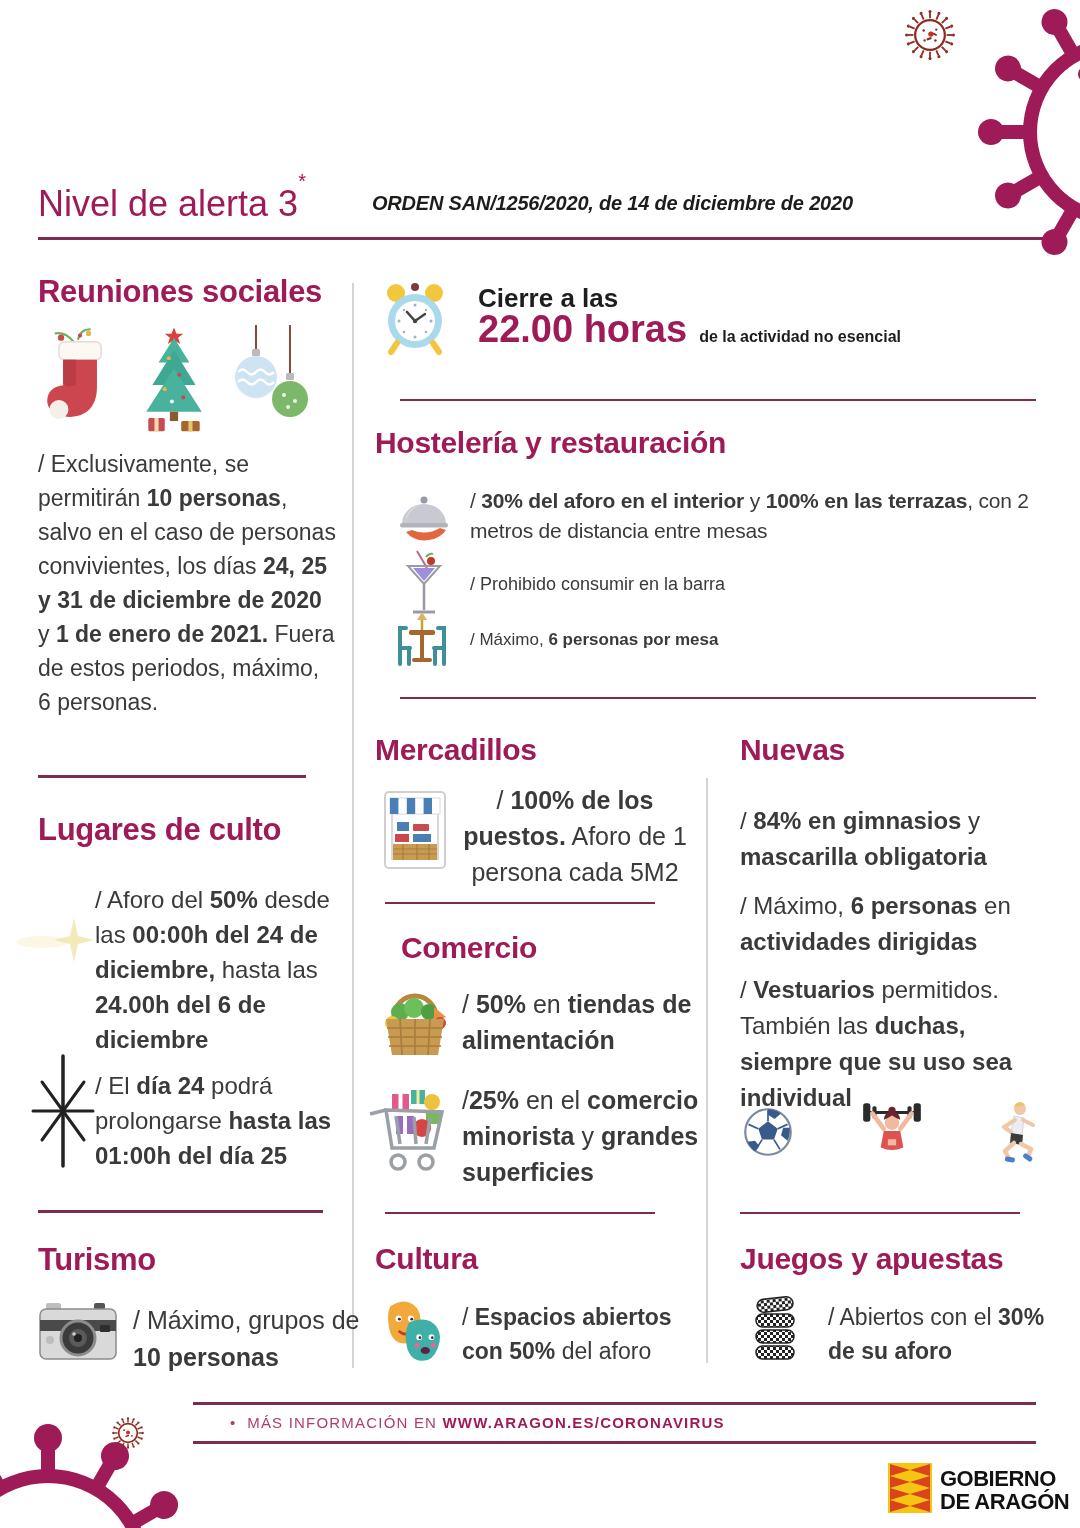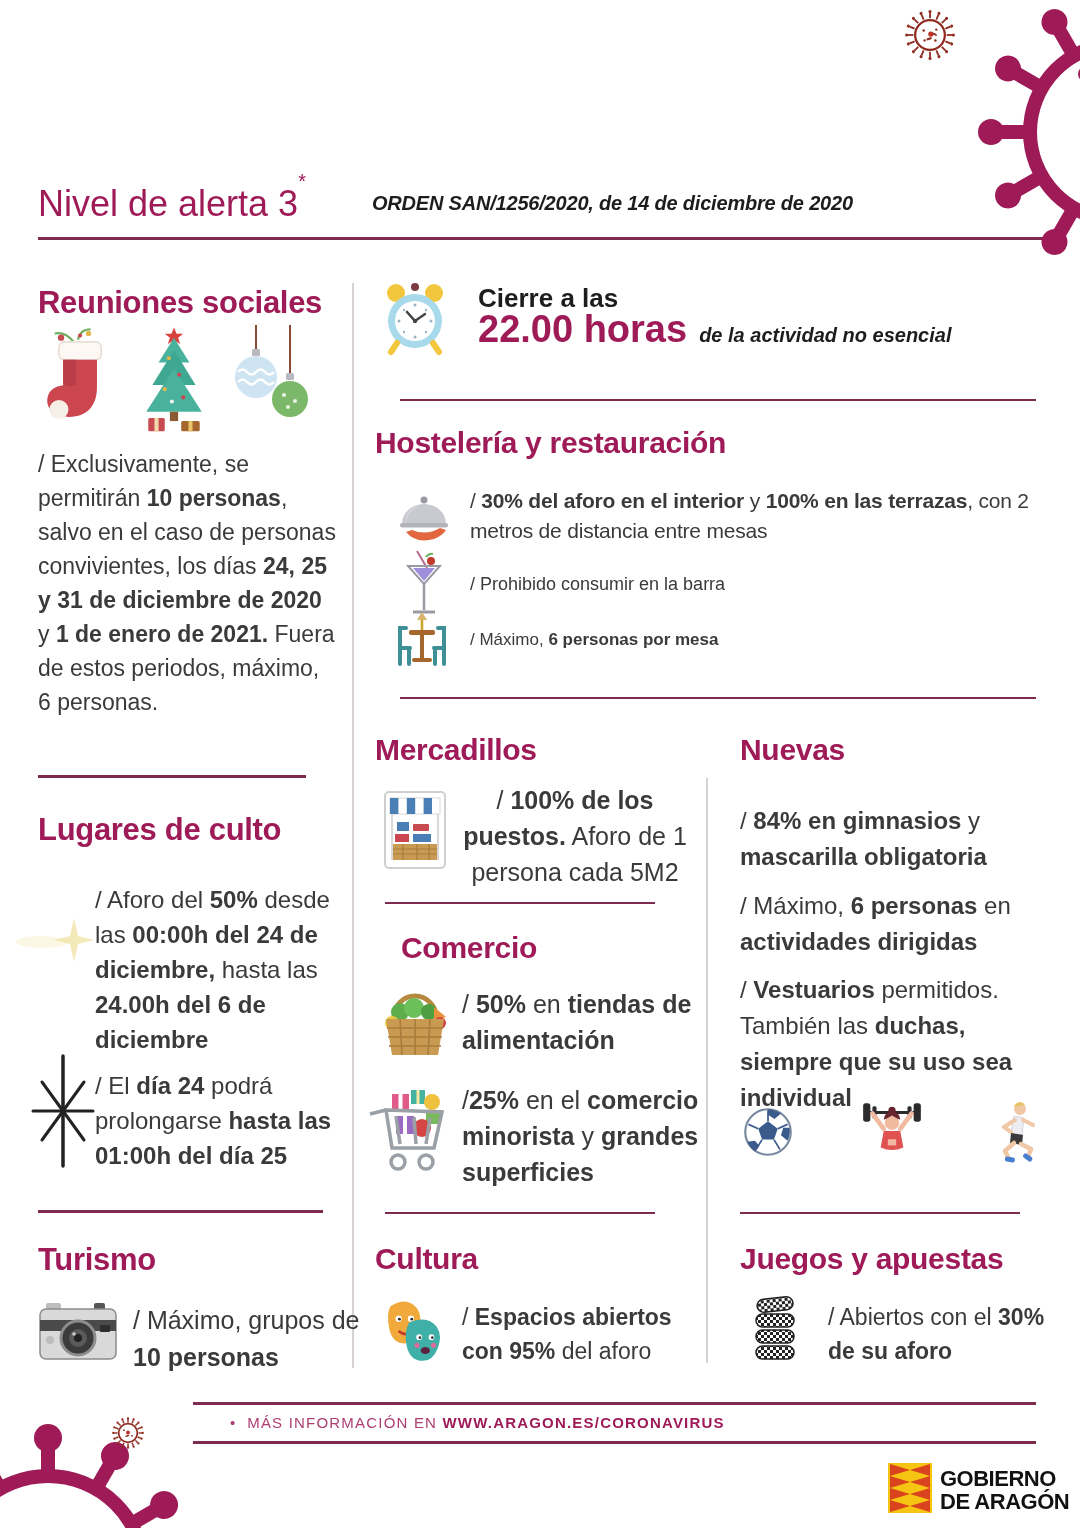--- a/index.html
+++ b/index.html
@@ -19,21 +19,21 @@
   .alert{font-size:36px;color:var(--accent);font-weight:400;}
   .alert sup{font-size:20px;vertical-align:28px;}
   .order{font-size:20px;font-style:italic;font-weight:700;color:var(--ink);letter-spacing:-0.2px;}
   .sec-title{font-weight:700;color:var(--accent);letter-spacing:-0.3px;}
   .fs31{font-size:31px;} .fs30{font-size:30px;}
   .body-text{color:var(--text);}
   .rule-h{background:var(--rule);height:3px;}
   .sep-v{background:var(--sep);width:2px;}
   .closing-l1{font-size:26px;font-weight:700;color:var(--ink);}
   .closing-time{font-size:38px;font-weight:700;color:var(--accent);}
-  .closing-rest{font-size:20px;font-weight:700;color:var(--ink);margin-left:12px;font-style:italic;}
+  .closing-rest{font-size:16px;font-weight:700;color:var(--ink);margin-left:12px;}
   .finfo{font-size:15px;letter-spacing:1.2px;color:var(--accent);white-space:nowrap;}
   .finfo .pre{font-weight:400;opacity:.85;}
   .finfo .url{font-weight:700;}
   .logo-text{font-size:22px;font-weight:700;color:#111;line-height:1.05;letter-spacing:-0.5px;}
 </style>
 </head>
 <body>
 
 <div id="canvas">
 
@@ -105,21 +105,21 @@
       <rect x="178" y="158" width="32" height="15" rx="7.5" fill="#9e1b58" transform="rotate(55 194 165)"></rect>
       <circle cx="118" cy="92" r="8" fill="#9e1b58"></circle>
         <circle cx="200" cy="134" r="7" fill="#9e1b58"></circle>
         <circle cx="142" cy="150" r="7" fill="#9e1b58"></circle>
     </svg>
   </span>
 
   <div class="abs sep-v" style="left:352px;top:283px;height:1085px;"></div>
   <div class="abs sep-v" style="left:706px;top:778px;height:585px;"></div>
 
-  <div class="abs sec-title fs31" style="left:38px;top:274px;margin-top:11px;">Reuniones sociales</div>
+  <div class="abs sec-title fs31" style="left:38px;top:274px;">Reuniones sociales</div>
 
   <div class="abs" style="left:42px;top:325px;width:268px;height:118px;display:flex;justify-content:space-between;align-items:flex-start;">
     <span>
       <svg width="74" height="112" viewBox="0 0 70 106">
         <g stroke="#6fae60" stroke-width="2" fill="none">
             <path d="M30 16 Q22 6 12 8"></path>
             <path d="M34 14 Q36 4 46 4"></path>
           </g>
         <circle cx="18" cy="12" r="3" fill="#c84b52"></circle>
           <circle cx="44" cy="8" r="2.5" fill="#e2b84a"></circle>
@@ -437,21 +437,21 @@
       <path d="M28 26 q18 -8 27 4 q6 9 1 21 q-5 13 -16 12 q-11 -1 -14 -14 q-3 -13 2 -23 z" fill="#3fb0a8"></path>
       <circle cx="38" cy="40" r="2.8" fill="#fff"></circle>
         <circle cx="50" cy="40" r="2.8" fill="#fff"></circle>
       <circle cx="38.8" cy="40.5" r="1.3" fill="#333"></circle>
         <circle cx="50.8" cy="40.5" r="1.3" fill="#333"></circle>
       <circle cx="36" cy="48" r="2.5" fill="#e06a9a"></circle>
         <circle cx="52" cy="48" r="2.5" fill="#e06a9a"></circle>
       <ellipse cx="44" cy="53" rx="4.5" ry="3.5" fill="#5a2340"></ellipse>
     </svg>
   </span>
-  <div class="abs body-text rich" style="left:462px;top:1300px;width:248px;font-size:23px;line-height:34px;"><span>/ </span><span class="b">Espacios abiertos con 95%</span><span> del aforo</span></div>
+  <div class="abs body-text rich" style="left:462px;top:1300px;width:248px;font-size:23px;line-height:34px;"><span>/ </span><span class="b">Espacios abiertos con 50%</span><span> del aforo</span></div>
 
   <div class="abs sec-title fs30" style="left:740px;top:1242px;">Juegos y apuestas</div>
   <span class="abs" style="left:752px;top:1296px;">
     <svg width="46" height="68" viewBox="0 0 46 68">
       <defs>
           <pattern id="chk" width="6" height="6" patternUnits="userSpaceOnUse">
             <rect width="6" height="6" fill="#fff"></rect>
             <rect width="3" height="3" fill="#222"></rect>
             <rect x="3" y="3" width="3" height="3" fill="#222"></rect>
           </pattern>

